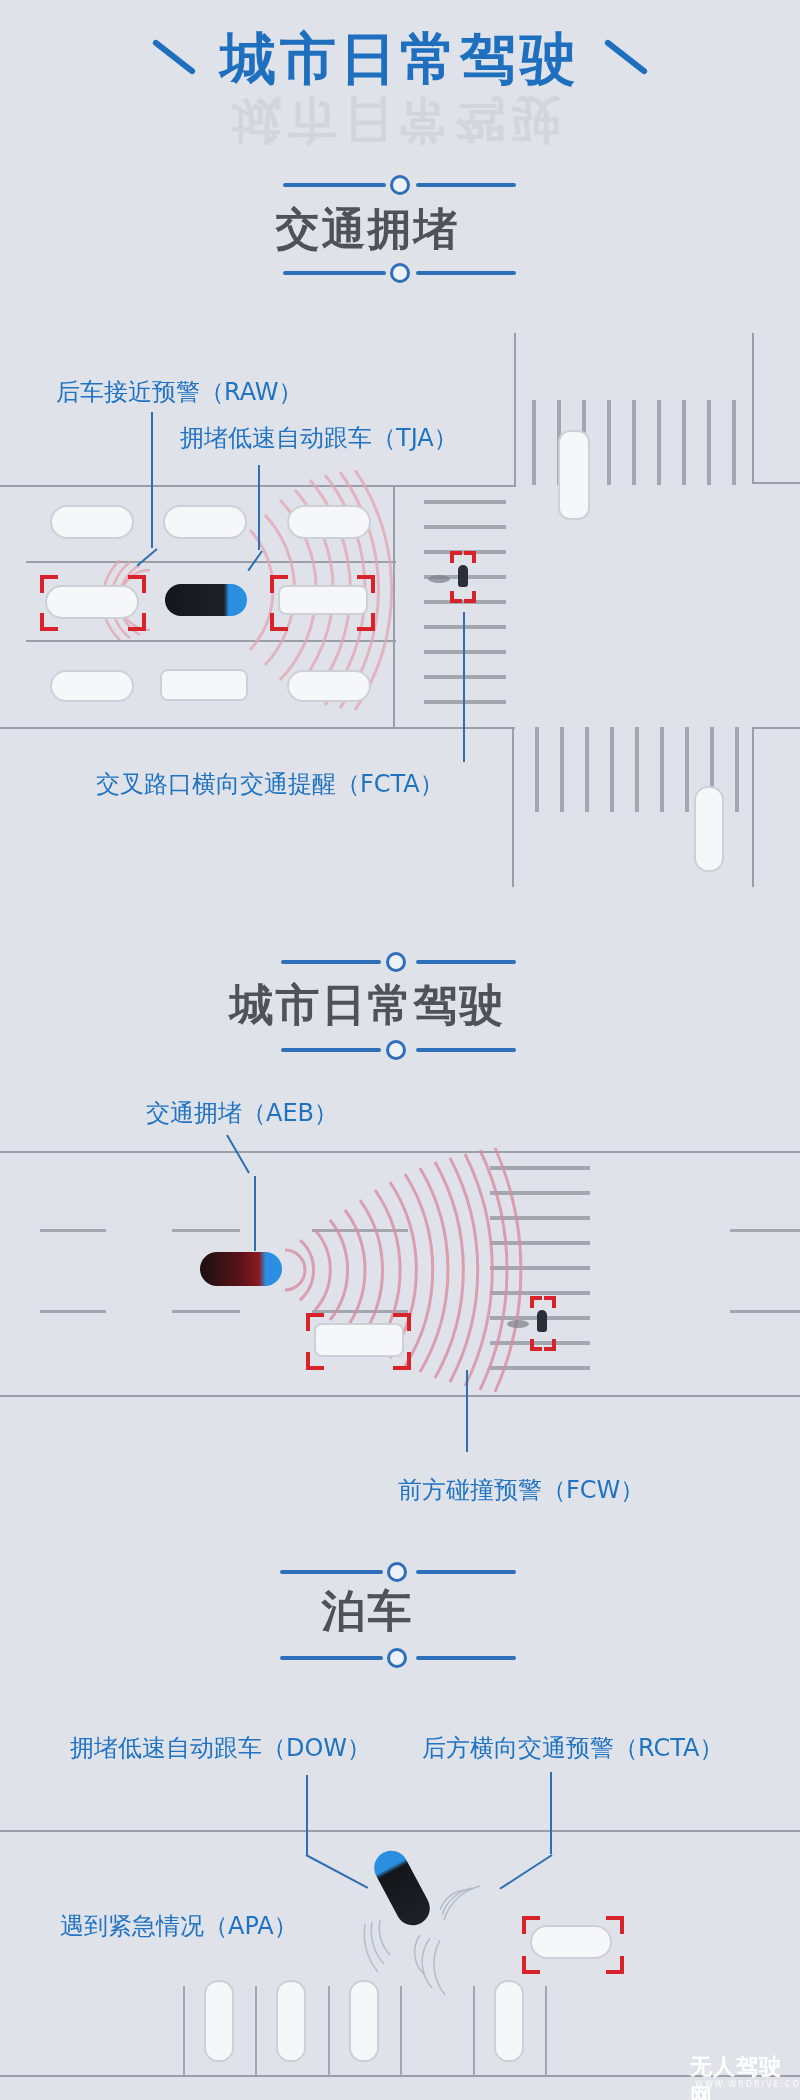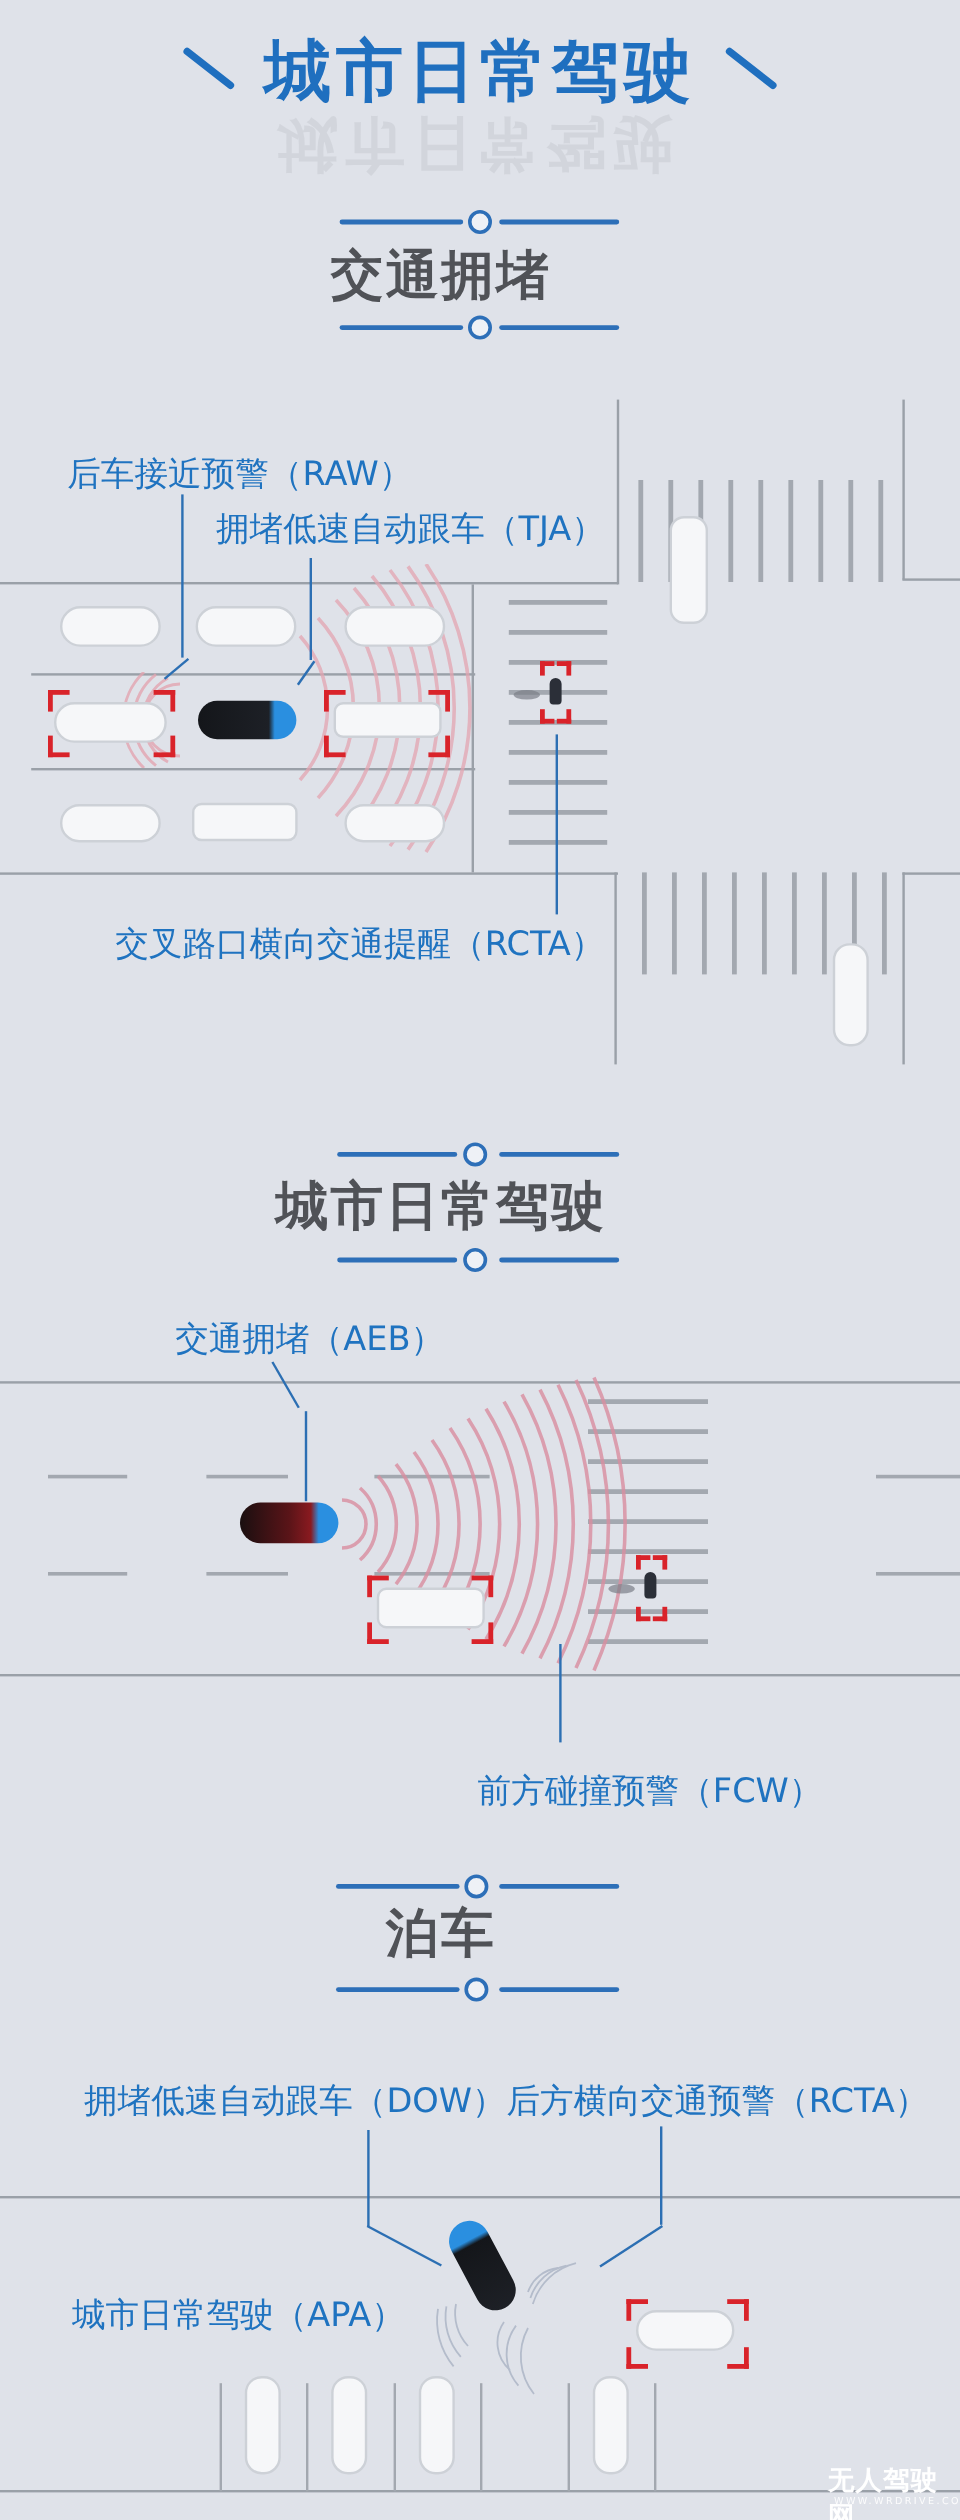--- a/index.html
+++ b/index.html
@@ -4,21 +4,21 @@
 <style>
   html,body{margin:0;padding:0;}
   body{width:800px;height:2100px;background:#dfe2e9;position:relative;overflow:hidden;font-family:"DejaVu Sans","Liberation Sans",sans-serif;}
   .main-title{position:absolute;left:0;top:22px;width:800px;text-align:center;font-size:56px;font-weight:bold;color:#1f6fbf;letter-spacing:4px;}
   .title-reflect{position:absolute;left:0;top:86px;width:800px;text-align:center;font-size:50px;font-weight:bold;color:#c9ccd3;opacity:.55;transform:scaleY(-1);letter-spacing:6px;}
   .slash{position:absolute;width:52px;height:6px;background:#1f6fbf;border-radius:3px;transform:rotate(38deg);}
   .section-head{position:absolute;left:0;width:800px;}
   .sec-line{position:absolute;height:4px;background:#2d6fb8;border-radius:2px;}
   .sec-dot{position:absolute;width:14px;height:14px;border:3px solid #2d6fb8;border-radius:50%;background:#eef1f6;}
   .sec-title{position:absolute;left:0;width:735px;text-align:center;font-size:44px;font-weight:bold;color:#505257;letter-spacing:2px;}
-  .label{position:absolute;font-size:28px;color:#1f73c0;white-space:nowrap;}
+  .label{position:absolute;font-size:24px;color:#1f73c0;white-space:nowrap;}
   .leader{position:absolute;background:#2c6fb3;}
   .road{position:absolute;background:#9aa0a8;}
   .stripe{position:absolute;background:#a3a8b0;}
   .car{position:absolute;border:2px solid #cdd1d7;border-radius:22px;background:#f6f7f9;box-sizing:border-box;}
   .van{position:absolute;border:2px solid #cdd1d7;border-radius:8px;background:#f6f7f9;box-sizing:border-box;}
   .ego{position:absolute;border-radius:18px;background:linear-gradient(90deg,#14161a 0%,#1d2026 72%,#2a8fe0 78%,#2a8fe0 100%);}
   .ego-v{position:absolute;border-radius:18px;background:linear-gradient(180deg,#2a8fe0 0%,#2a8fe0 20%,#14161a 26%,#1d2026 100%);}
   .bracket{position:absolute;border:0 solid #d9232a;}
   .bk-tl{border-top-width:4px;border-left-width:4px;width:14px;height:14px;}
   .bk-tr{border-top-width:4px;border-right-width:4px;width:14px;height:14px;}
@@ -154,21 +154,21 @@
 
   <div class="label" style="left:56px;top:376px;">后车接近预警（RAW）</div>
   <div class="leader" style="left:151px;top:412px;width:2px;height:136px;"></div>
   <div class="leader" style="left:131px;top:548px;width:26px;height:2px;transform:rotate(-40deg);transform-origin:right center;"></div>
 
   <div class="label" style="left:180px;top:422px;">拥堵低速自动跟车（TJA）</div>
   <div class="leader" style="left:258px;top:465px;width:2px;height:85px;"></div>
   <div class="leader" style="left:238px;top:550px;width:24px;height:2px;transform:rotate(-55deg);transform-origin:right center;"></div>
 
   <div class="leader" style="left:463px;top:612px;width:2px;height:150px;"></div>
-  <div class="label" style="left:96px;top:768px;">交叉路口横向交通提醒（RCTA）</div>
+  <div class="label" style="left:96px;top:768px;">交叉路口横向交通提醒（FCTA）</div>
 </div>
 
 <div class="section-head" style="top:950px;">
   <div class="sec-line" style="left:281px;top:10px;width:100px;"></div>
   <div class="sec-dot" style="left:386px;top:2px;"></div>
   <div class="sec-line" style="left:416px;top:10px;width:100px;"></div>
   <div class="sec-title" style="top:26px;">城市日常驾驶</div>
   <div class="sec-line" style="left:281px;top:98px;width:100px;"></div>
   <div class="sec-dot" style="left:386px;top:90px;"></div>
   <div class="sec-line" style="left:416px;top:98px;width:100px;"></div>
@@ -274,21 +274,21 @@
     </g>
   </svg>
   <div class="ego-v" style="left:385px;top:1848px;width:34px;height:80px;transform:rotate(-28deg);"></div>
 
   <div class="car" style="left:530px;top:1925px;width:82px;height:34px;"></div>
   <div class="bracket bk-tl" style="left:522px;top:1916px;"></div>
   <div class="bracket bk-tr" style="left:606px;top:1916px;"></div>
   <div class="bracket bk-bl" style="left:522px;top:1956px;"></div>
   <div class="bracket bk-br" style="left:606px;top:1956px;"></div>
 
-  <div class="label" style="left:60px;top:1910px;">城市日常驾驶（APA）</div>
+  <div class="label" style="left:60px;top:1910px;">遇到紧急情况（APA）</div>
 
   <div class="stripe" style="left:183px;top:1986px;width:2px;height:90px;"></div>
   <div class="stripe" style="left:255px;top:1986px;width:2px;height:90px;"></div>
   <div class="stripe" style="left:328px;top:1986px;width:2px;height:90px;"></div>
   <div class="stripe" style="left:400px;top:1986px;width:2px;height:90px;"></div>
   <div class="stripe" style="left:473px;top:1986px;width:2px;height:90px;"></div>
   <div class="stripe" style="left:545px;top:1986px;width:2px;height:90px;"></div>
 
   <div class="car" style="left:204px;top:1980px;width:30px;height:82px;border-radius:14px;"></div>
   <div class="car" style="left:276px;top:1980px;width:30px;height:82px;border-radius:14px;"></div>

